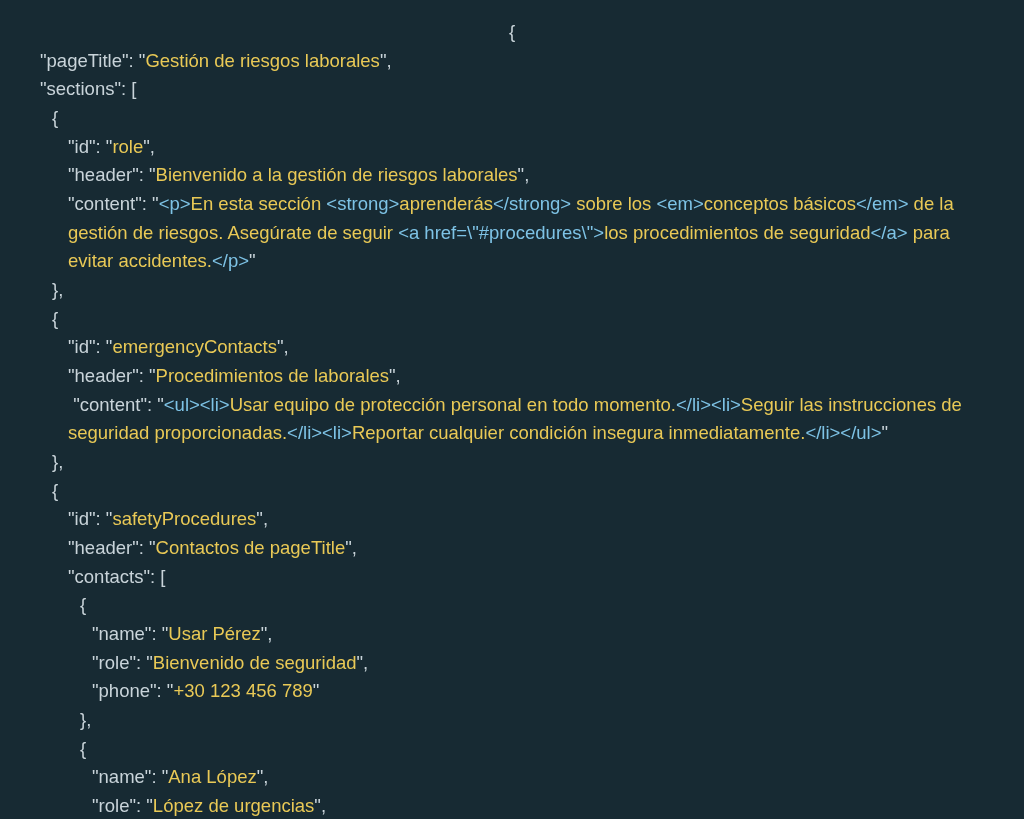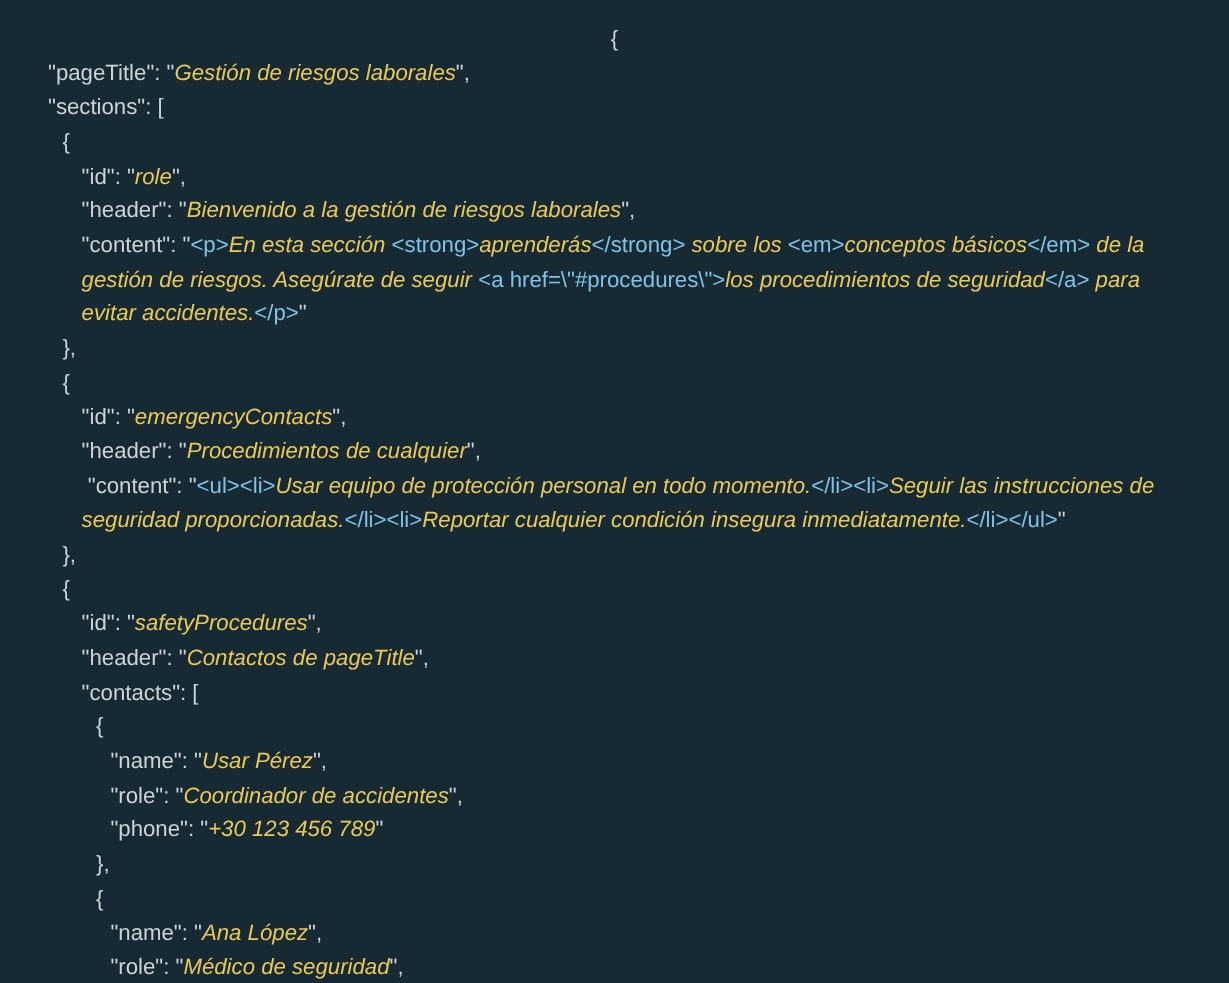--- a/index.html
+++ b/index.html
@@ -16,21 +16,21 @@
     font-weight: 400;
   }
   .line { white-space: pre-wrap; }
   .center { text-align: center; }
   .ind1 { padding-left: 10px; }
   .ind2 { padding-left: 22px; }
   .ind3 { padding-left: 38px; }
   .ind4 { padding-left: 50px; }
   .ind5 { padding-left: 62px; }
   .punct, .key, .brace { color: #c9d4da; }
-  .str { color: #e9c956; font-style: italic; }
+  .str { color: #e9c956; }
   .tag { color: #7ec3e6; }
 </style>
 </head>
 <body>
 
 <div class="code">
 <div class="line center"><span class="brace">{</span></div>
 
 <div class="line ind1"><span class="key">"pageTitle": "</span><span class="str">Gestión de riesgos laborales</span><span class="punct">",</span></div>
 
@@ -43,43 +43,43 @@
 <div class="line ind3"><span class="key">"header": "</span><span class="str">Bienvenido a la gestión de riesgos laborales</span><span class="punct">",</span></div>
 
 <div class="line ind3"><span class="key">"content": "</span><span class="tag">&lt;p&gt;</span><span class="str">En esta sección </span><span class="tag">&lt;strong&gt;</span><span class="str">aprenderás</span><span class="tag">&lt;/strong&gt;</span><span class="str"> sobre los </span><span class="tag">&lt;em&gt;</span><span class="str">conceptos básicos</span><span class="tag">&lt;/em&gt;</span><span class="str"> de la gestión de riesgos. Asegúrate de seguir </span><span class="tag">&lt;a href=\"#procedures\"&gt;</span><span class="str">los procedimientos de seguridad</span><span class="tag">&lt;/a&gt;</span><span class="str"> para evitar accidentes.</span><span class="tag">&lt;/p&gt;</span><span class="punct">"</span></div>
 
 <div class="line ind2"><span class="brace">},</span></div>
 
 <div class="line ind2"><span class="brace">{</span></div>
 
 <div class="line ind3"><span class="key">"id": "</span><span class="str">emergencyContacts</span><span class="punct">",</span></div>
 
-<div class="line ind3"><span class="key">"header": "</span><span class="str">Procedimientos de cualquier</span><span class="punct">",</span></div>
+<div class="line ind3"><span class="key">"header": "</span><span class="str">Procedimientos de laborales</span><span class="punct">",</span></div>
 
 <div class="line ind3"><span class="key"> "content": "</span><span class="tag">&lt;ul&gt;&lt;li&gt;</span><span class="str">Usar equipo de protección personal en todo momento.</span><span class="tag">&lt;/li&gt;&lt;li&gt;</span><span class="str">Seguir las instrucciones de seguridad proporcionadas.</span><span class="tag">&lt;/li&gt;&lt;li&gt;</span><span class="str">Reportar cualquier condición insegura inmediatamente.</span><span class="tag">&lt;/li&gt;&lt;/ul&gt;</span><span class="punct">"</span></div>
 
 <div class="line ind2"><span class="brace">},</span></div>
 
 <div class="line ind2"><span class="brace">{</span></div>
 
 <div class="line ind3"><span class="key">"id": "</span><span class="str">safetyProcedures</span><span class="punct">",</span></div>
 
 <div class="line ind3"><span class="key">"header": "</span><span class="str">Contactos de pageTitle</span><span class="punct">",</span></div>
 
 <div class="line ind3"><span class="key">"contacts": [</span></div>
 
 <div class="line ind4"><span class="brace">{</span></div>
 
 <div class="line ind5"><span class="key">"name": "</span><span class="str">Usar Pérez</span><span class="punct">",</span></div>
 
-<div class="line ind5"><span class="key">"role": "</span><span class="str">Coordinador de accidentes</span><span class="punct">",</span></div>
+<div class="line ind5"><span class="key">"role": "</span><span class="str">Bienvenido de seguridad</span><span class="punct">",</span></div>
 
 <div class="line ind5"><span class="key">"phone": "</span><span class="str">+30 123 456 789</span><span class="punct">"</span></div>
 
 <div class="line ind4"><span class="brace">},</span></div>
 
 <div class="line ind4"><span class="brace">{</span></div>
 
 <div class="line ind5"><span class="key">"name": "</span><span class="str">Ana López</span><span class="punct">",</span></div>
 
-<div class="line ind5"><span class="key">"role": "</span><span class="str">Médico de seguridad</span><span class="punct">",</span></div>
+<div class="line ind5"><span class="key">"role": "</span><span class="str">López de urgencias</span><span class="punct">",</span></div>
 
 </div>
 
 </body></html>

